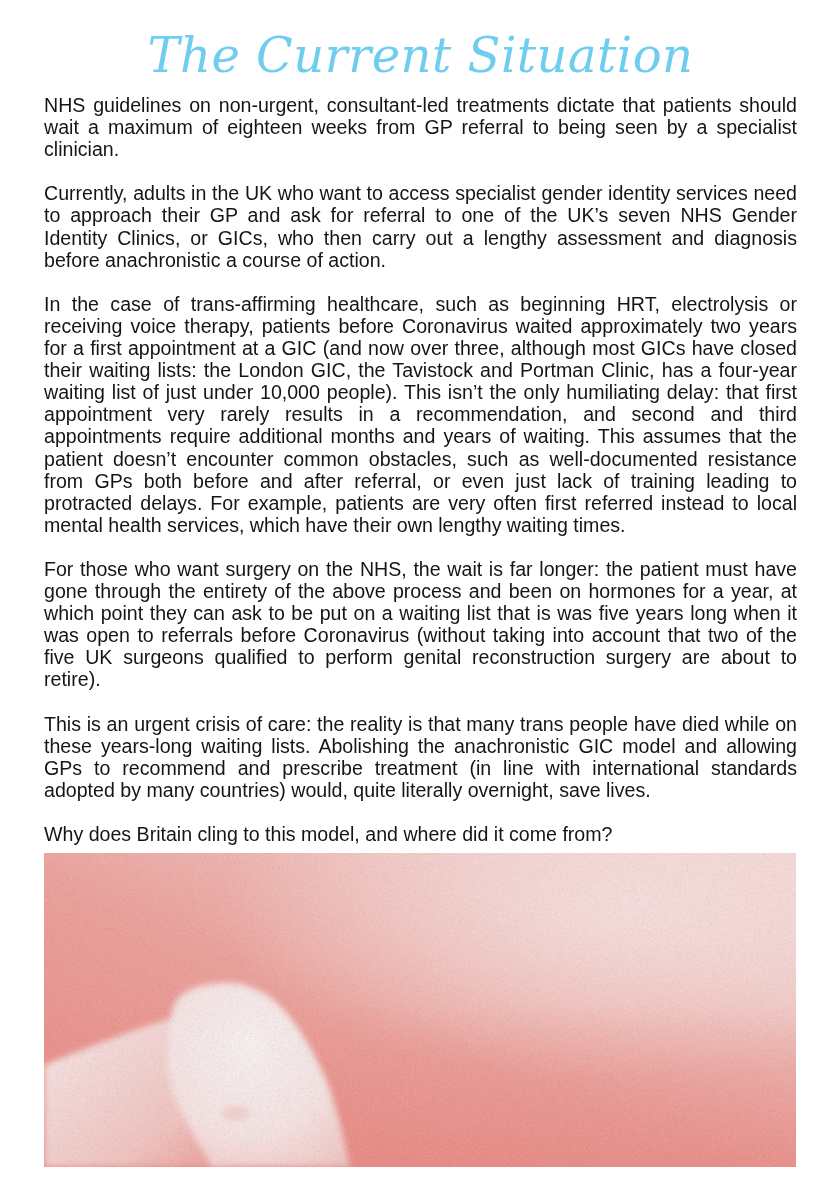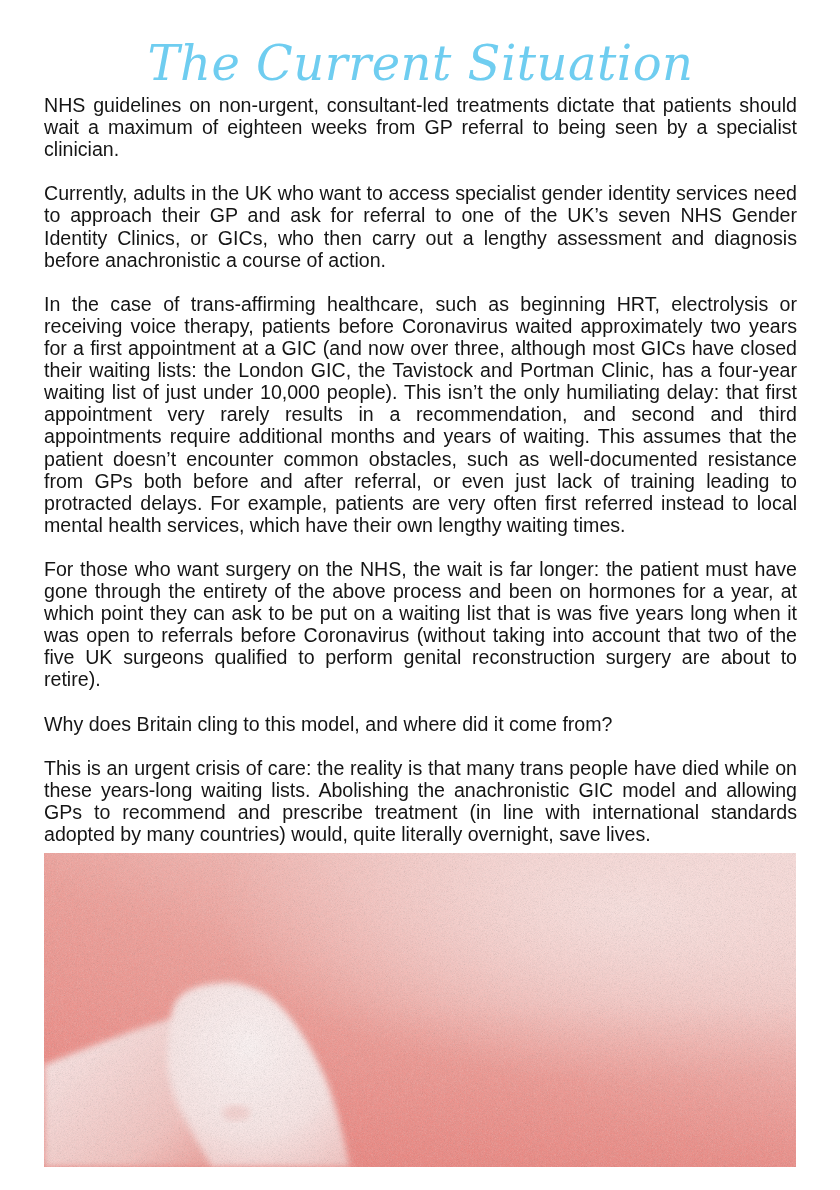--- a/index.html
+++ b/index.html
@@ -14,21 +14,21 @@
       overflow: hidden;
     }
     .page {
       position: absolute;
       left: 44px;
       top: 0;
       width: 753px;
     }
     .title {
       margin: 0;
-      padding-top: 34px;
+      padding-top: 26px;
       height: 76px;
       box-sizing: border-box;
       text-align: center;
       font-family: "DejaVu Serif", "Liberation Serif", serif;
       font-style: italic;
       font-weight: normal;
       font-size: 48px;
       line-height: 58px;
       letter-spacing: 0.5px;
       color: #6fcdf0;
@@ -65,22 +65,22 @@
 <body>
 
 <div class="page">
   <h1 class="title">The Current Situation</h1>
 
   <div class="body-text">
     <p class="para" id="p1">NHS guidelines on non-urgent, consultant-led treatments dictate that patients should wait a maximum of eighteen weeks from GP referral to being seen by a specialist clinician.</p>
     <p class="para">Currently, adults in the UK who want to access specialist gender identity services need to approach their GP and ask for referral to one of the UK’s seven NHS Gender Identity Clinics, or GICs,  who then carry out a lengthy assessment and diagnosis before anachronistic a course of action.</p>
     <p class="para">In the case of trans-affirming healthcare, such as beginning HRT, electrolysis or receiving voice therapy, patients before Coronavirus waited approximately two years for a first appointment at a GIC (and now over three, although most GICs have closed their waiting lists: the London GIC, the Tavistock and Portman Clinic, has a four-year waiting list of just under 10,000 people). This isn’t the only humiliating delay: that first appointment very rarely results in a recommendation, and second and third appointments require additional months and years of waiting. This assumes that the patient doesn’t encounter common obstacles, such as well-documented resistance from GPs both before and after referral, or even just lack of training leading to protracted delays. For example, patients are very often first referred instead to local mental health services, which have their own lengthy waiting times.</p>
     <p class="para">For those who want surgery on the NHS, the wait is far longer: the patient must have gone through the entirety of the above process and been on hormones for a year, at which point they can ask to be put on a waiting list that is was five years long when it was open to referrals before Coronavirus (without taking into account that two of the five UK surgeons qualified to perform genital reconstruction surgery are about to retire).</p>
+    <p class="para">This is an urgent crisis of care: the reality is that many trans people have died while on these years-long waiting lists. Abolishing the anachronistic GIC model and allowing GPs to recommend and prescribe treatment (in line with international standards adopted by many countries) would, quite literally overnight, save lives.</p>
     <p class="para">Why does Britain cling to this model, and where did it come from?</p>
-    <p class="para">This is an urgent crisis of care: the reality is that many trans people have died while on these years-long waiting lists. Abolishing the anachronistic GIC model and allowing GPs to recommend and prescribe treatment (in line with international standards adopted by many countries) would, quite literally overnight, save lives.</p>
   </div>
 </div>
 
 <div class="figure">
   <svg viewBox="0 0 752 314" preserveAspectRatio="none">
     <defs>
       <linearGradient id="bgGrad" x1="0" y1="1" x2="1" y2="0">
         <stop offset="0" stop-color="#ee7d77"></stop>
         <stop offset="0.45" stop-color="#f19a93"></stop>
         <stop offset="0.8" stop-color="#f8c8c4"></stop>

